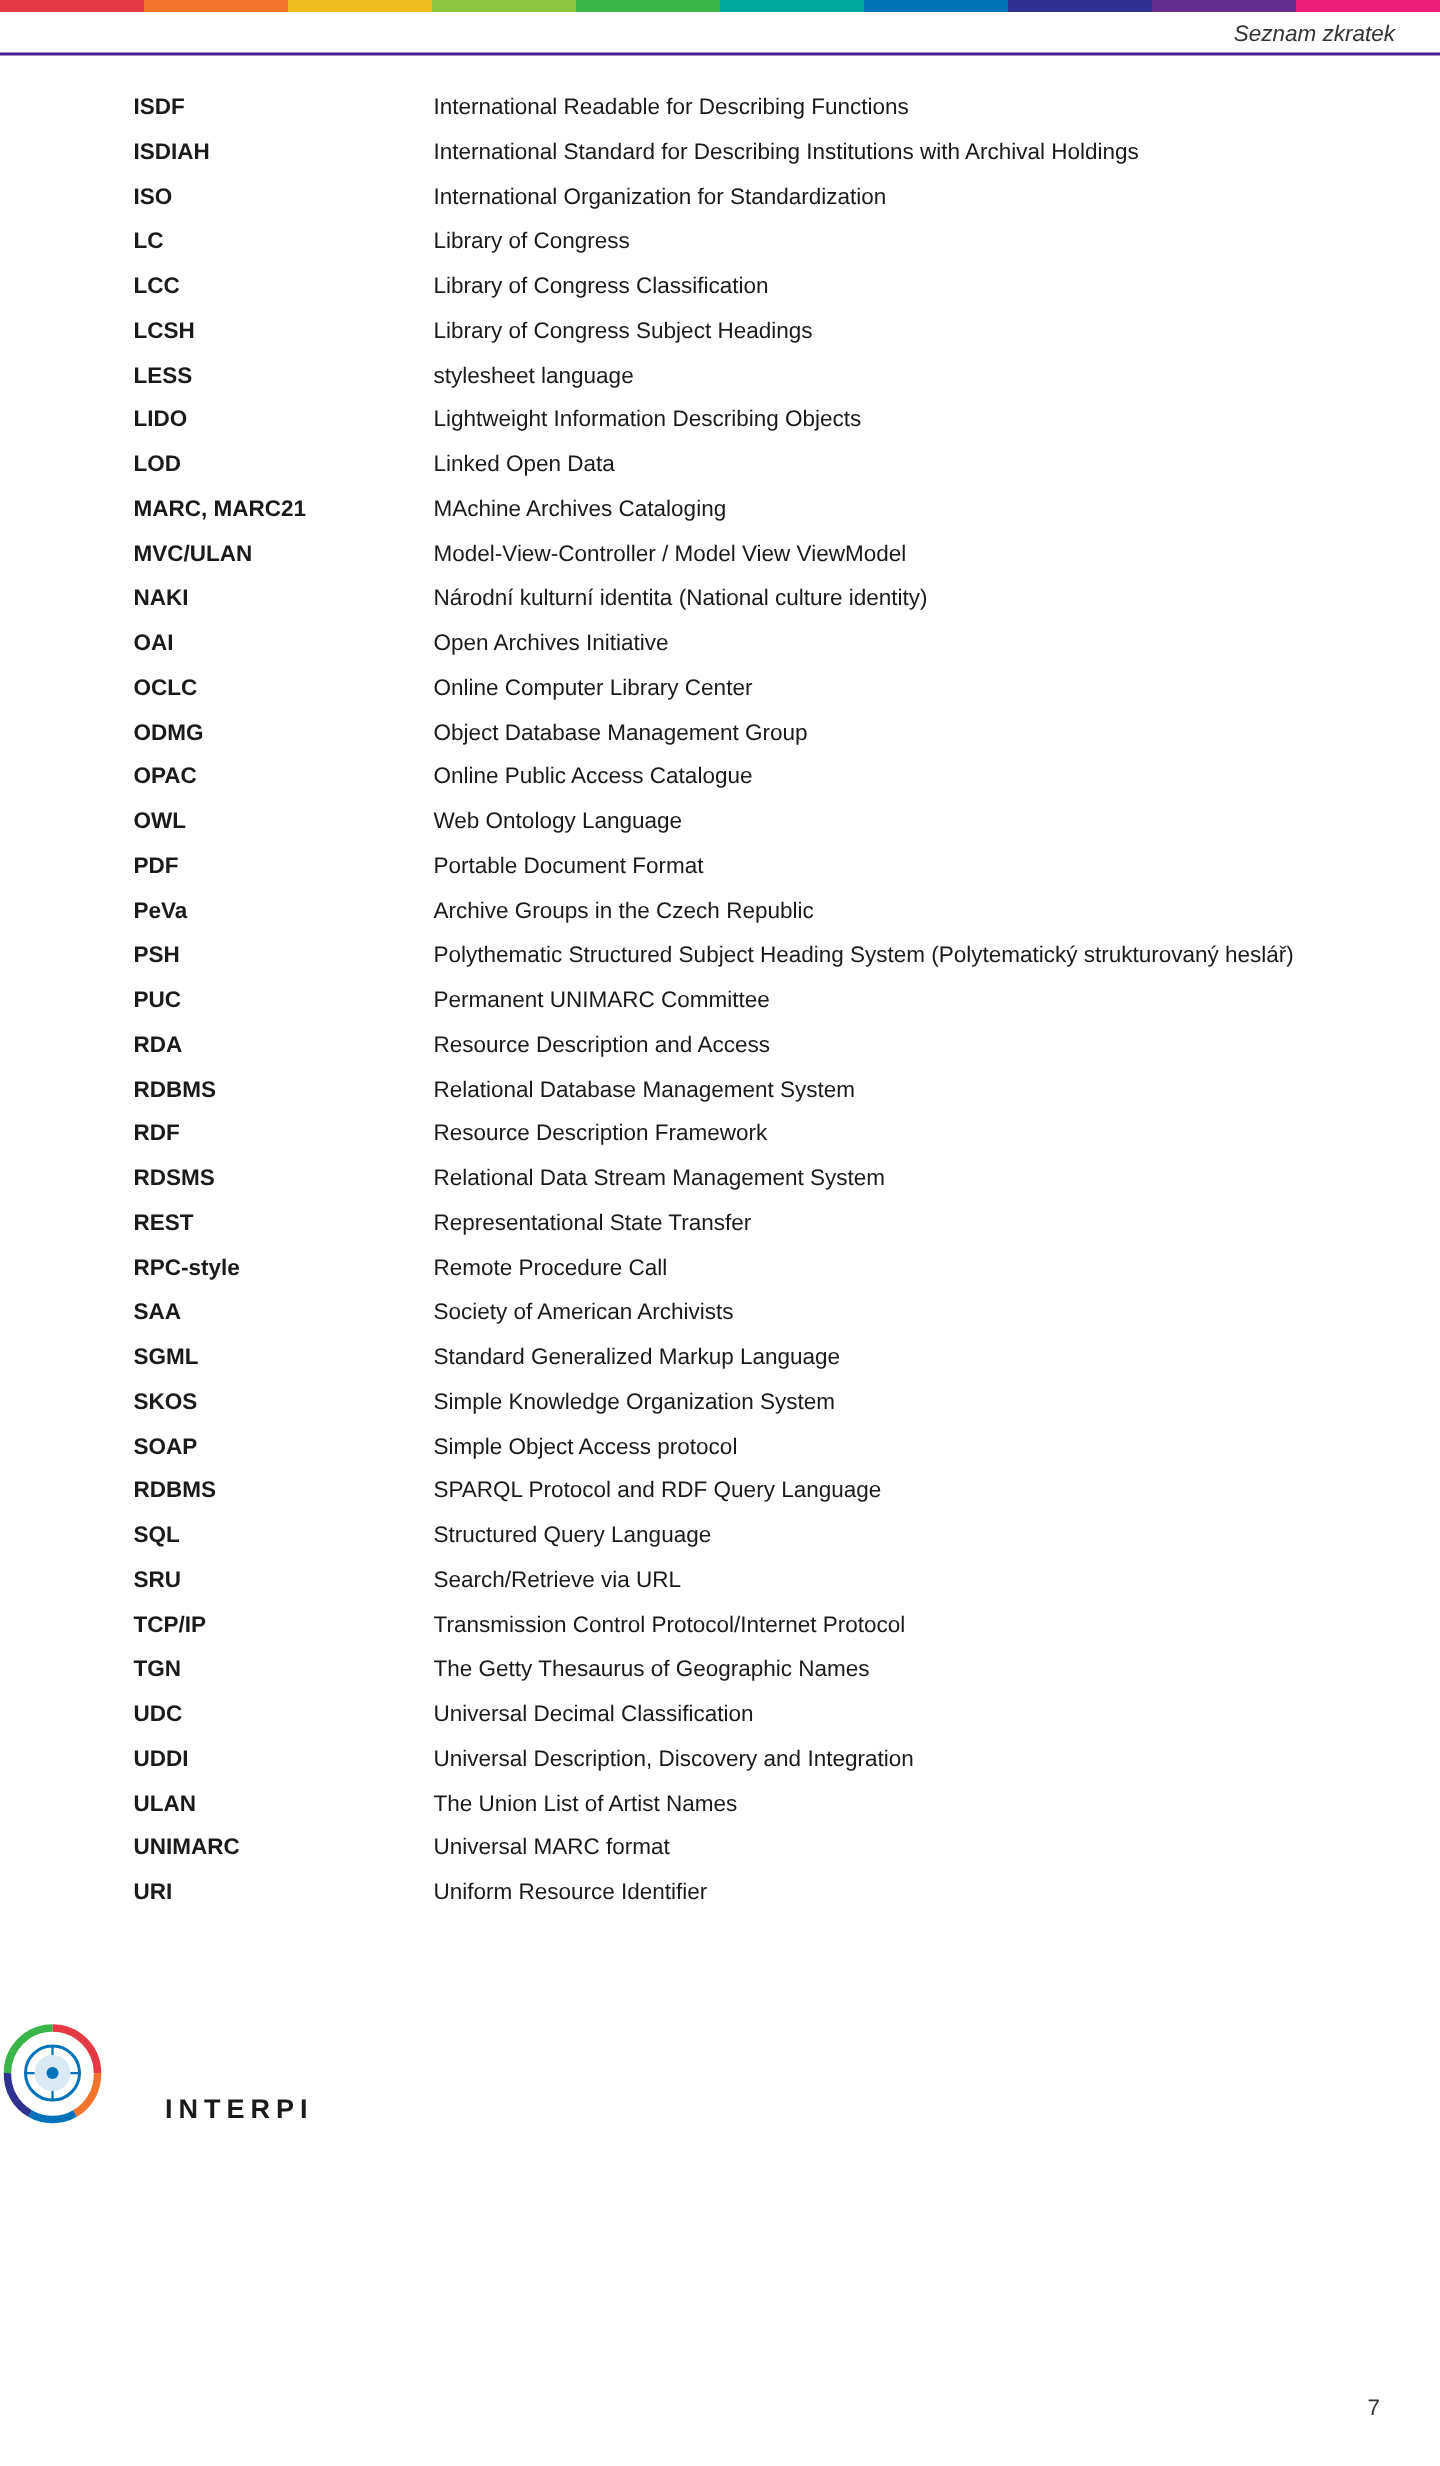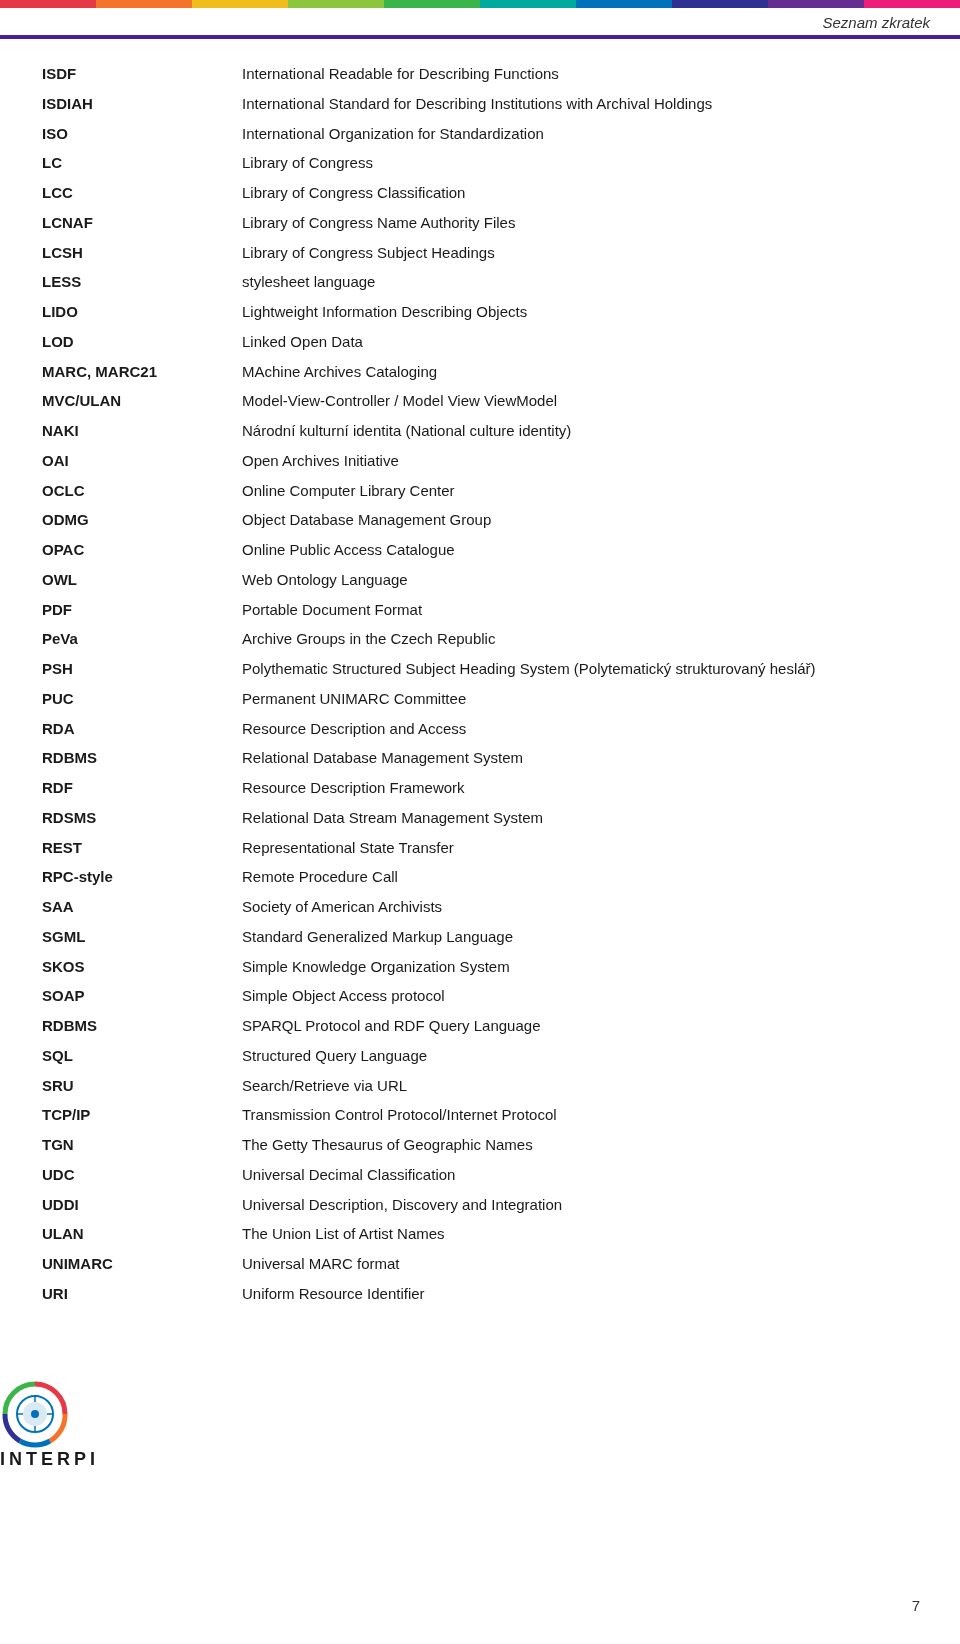--- a/index.html
+++ b/index.html
@@ -20,31 +20,32 @@
     }
 
     .color-bar div {
       flex: 1;
     }
 
     .page-header {
       display: flex;
       justify-content: flex-end;
       padding: 6px 30px 4px 30px;
-      border-bottom: 4px solid #4c1d95;
+      border-bottom: 2px solid #4c1d95;
     }
 
     .page-title {
       font-size: 15px;
       color: #333;
       font-style: italic;
     }
 
     .content {
       padding: 20px 40px 40px 40px;
+      margin-left: 47px;
     }
 
     .acronym-table {
       width: 100%;
       border-collapse: collapse;
     }
 
     .acronym-table tr td {
       padding: 4px 2px;
       vertical-align: top;
@@ -54,24 +55,25 @@
 
     .acronym-table tr td:first-child {
       font-weight: bold;
       width: 200px;
       padding-right: 20px;
       white-space: nowrap;
     }
 
     .footer {
       display: flex;
-      flex-direction: column;
-      align-items: flex-start;
+      flex-direction: row;
+      align-items: flex-end;
       margin-top: 30px;
       padding-bottom: 20px;
+      gap: 40px;
     }
 
     .logo-text {
       font-size: 18px;
       font-weight: bold;
       letter-spacing: 4px;
       color: #1a1a1a;
     }
 
     .page-number {
@@ -119,24 +121,20 @@
         </tr>
         <tr>
           <td>LC</td>
           <td>Library of Congress</td>
         </tr>
         <tr>
           <td>LCC</td>
           <td>Library of Congress Classification</td>
         </tr>
         <tr>
-          <td>LCNAF</td>
-          <td>Library of Congress Name Authority Files</td>
-        </tr>
-        <tr>
           <td>LCSH</td>
           <td>Library of Congress Subject Headings</td>
         </tr>
         <tr>
           <td>LESS</td>
           <td>stylesheet language</td>
         </tr>
         <tr>
           <td>LIDO</td>
           <td>Lightweight Information Describing Objects</td>

